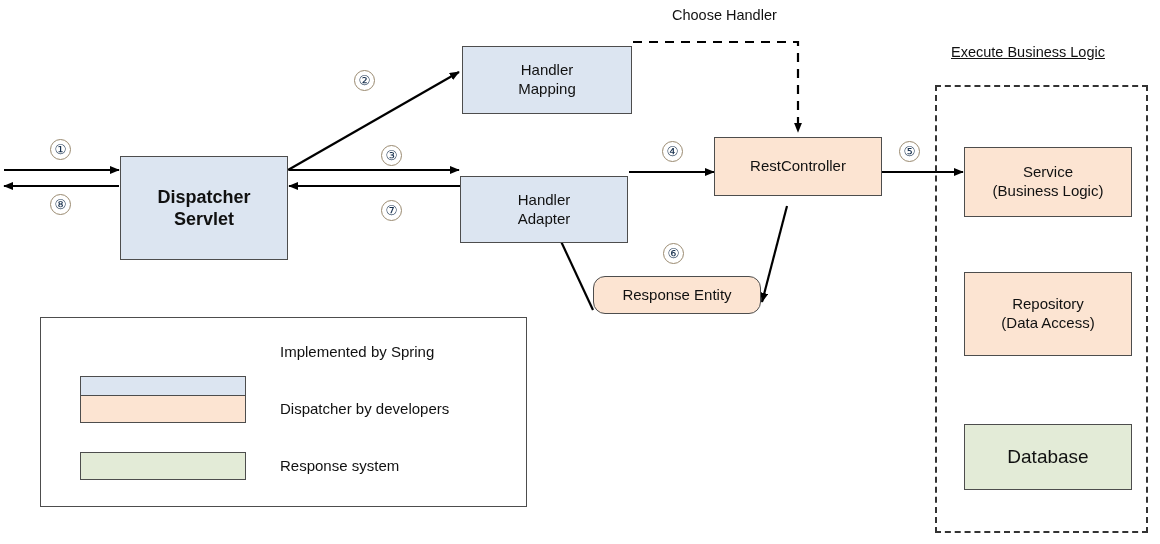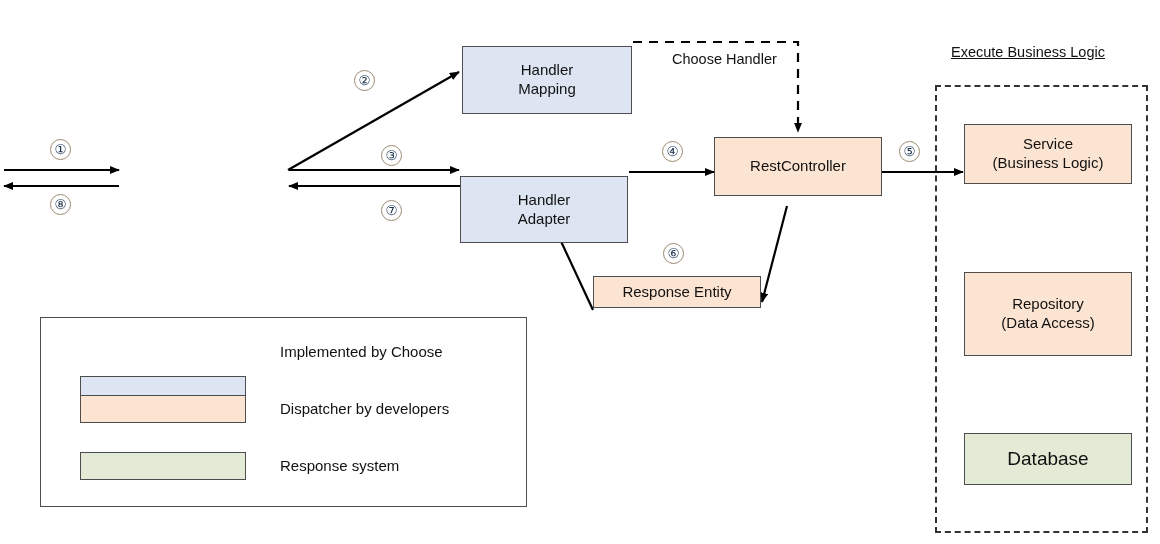--- a/index.html
+++ b/index.html
@@ -118,58 +118,60 @@
       <line x1="882" y1="172" x2="963" y2="172"></line>
 
       <line x1="787" y1="206" x2="762" y2="302"></line>
 
       <line x1="593" y1="310" x2="545" y2="207"></line>
     </g>
 
     <path d="M 633,42 L 798,42 L 798,132" stroke="#000000" stroke-width="2.2" fill="none" stroke-dasharray="9,7" marker-end="url(#arrowhead)"></path>
   </svg>
 
+  <div class="node fill-spring bold" style="left:120px; top:118px; width:168px; height:104px;">Dispatcher
+Servlet</div>
 
   <div class="node fill-spring" style="left:462px; top:8px; width:170px; height:68px;">Handler
 Mapping</div>
 
   <div class="node fill-spring" style="left:460px; top:138px; width:168px; height:67px;">Handler
 Adapter</div>
 
   <div class="node fill-dev" style="left:714px; top:137px; width:168px; height:59px;">RestController</div>
 
-  <div class="node fill-dev" style="left:593px; top:276px; width:168px; height:32px;">Response Entity</div>
+  <div class="node fill-dev" style="left:593px; top:276px; width:168px; height:38px;border-radius:12px;">Response Entity</div>
 
   <div class="group-box" style="left:935px; top:85px; width:213px; height:448px;"></div>
 
   <div class="free-label" style="left:951px; top:44px;text-decoration:underline;">Execute Business Logic</div>
 
-  <div class="free-label" style="left:672px; top:7px;margin-top:44px;">Choose Handler</div>
+  <div class="free-label" style="left:672px; top:7px;">Choose Handler</div>
 
-  <div class="node fill-dev" style="left:964px; top:124px; width:168px; height:60px;">Service
+  <div class="node fill-dev" style="left:964px; top:147px; width:168px; height:70px;">Service
 (Business Logic)</div>
 
   <div class="node fill-dev" style="left:964px; top:272px; width:168px; height:84px;">Repository
 (Data Access)</div>
 
-  <div class="node fill-external big" style="left:964px; top:433px; width:168px; height:52px;">Database</div>
+  <div class="node fill-external big" style="left:964px; top:424px; width:168px; height:66px;">Database</div>
 
   <div class="step" style="left:50px;  top:139px;">①</div>
   <div class="step" style="left:50px;  top:194px;">⑧</div>
   <div class="step" style="left:354px; top:70px;">②</div>
   <div class="step" style="left:381px; top:145px;">③</div>
   <div class="step" style="left:381px; top:200px;">⑦</div>
   <div class="step" style="left:662px; top:141px;">④</div>
   <div class="step" style="left:899px; top:141px;">⑤</div>
   <div class="step" style="left:663px; top:243px;">⑥</div>
 
   <div class="plain-box" style="left:40px; top:317px; width:487px; height:190px;"></div>
 
   <div class="swatch fill-spring" style="left:80px; top:338px; width:166px; height:28px;"></div>
-  <div class="legend-label" style="left:280px; top:343px;">Implemented by Choose</div>
+  <div class="legend-label" style="left:280px; top:343px;">Implemented by Spring</div>
 
   <div class="swatch fill-dev" style="left:80px; top:395px; width:166px; height:28px;"></div>
   <div class="legend-label" style="left:280px; top:400px;">Dispatcher by developers</div>
 
   <div class="swatch fill-external" style="left:80px; top:452px; width:166px; height:28px;"></div>
   <div class="legend-label" style="left:280px; top:457px;">Response system</div>
 
 </div>
 
 </body></html>

